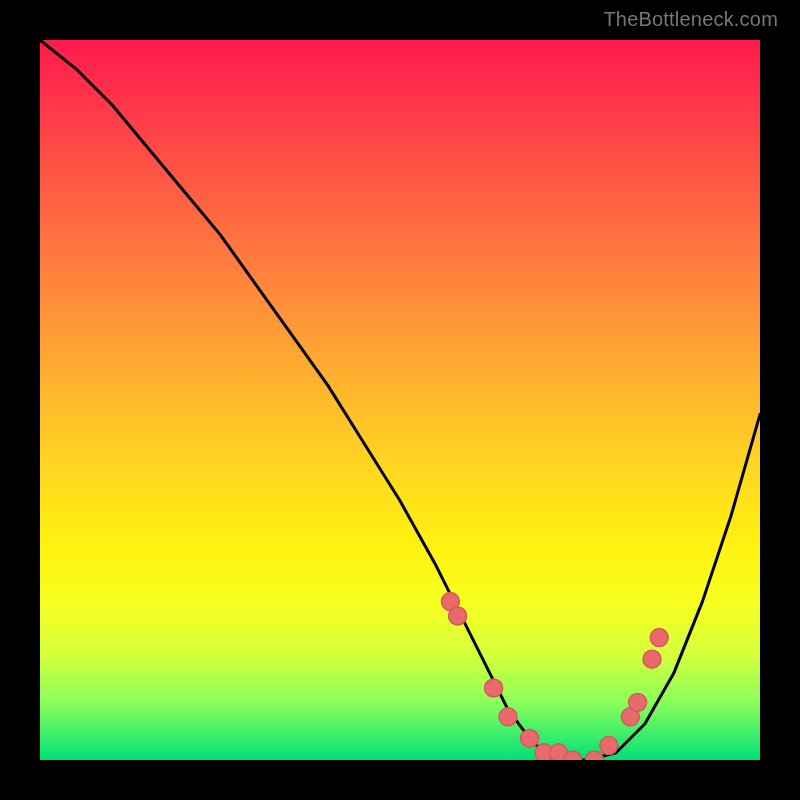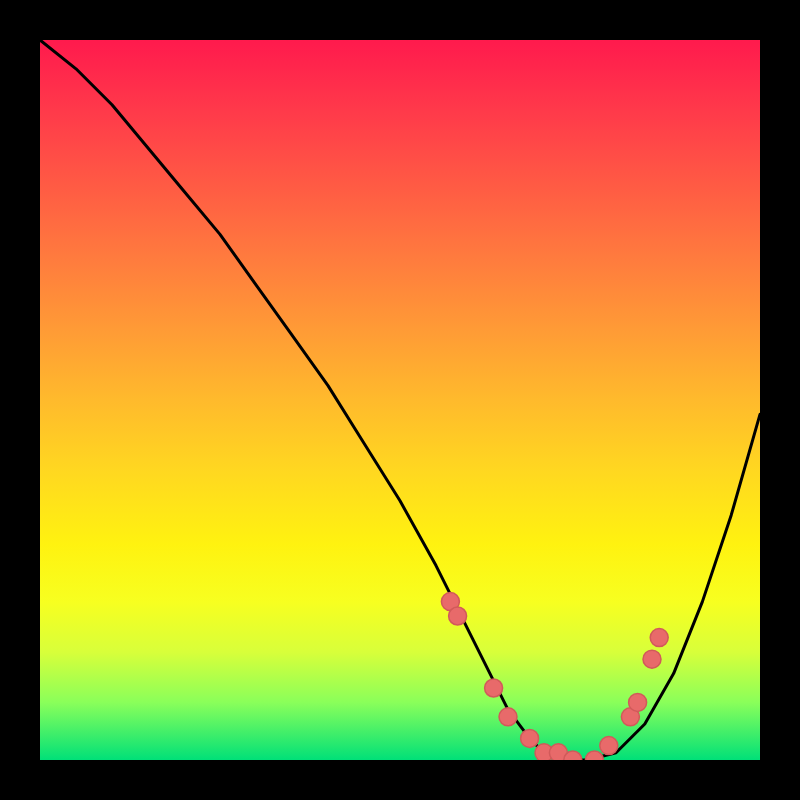--- a/index.html
+++ b/index.html
@@ -59,20 +59,21 @@
     width: 100%;
     height: 100%;
     overflow: visible;
   }
 </style>
 </head>
 <body>
 
 <div class="frame">
 
+  <div class="watermark">TheBottleneck.com</div>
 
   <div class="plot-area">
     <div class="gradient-bg"></div>
     <svg class="curve" viewBox="0 0 720 720" preserveAspectRatio="none">
       <path id="curve-path" fill="none" stroke="#000000" stroke-width="3" stroke-linecap="round" stroke-linejoin="round" d="M0.0 0.0 L36.0 28.8 L72.0 64.8 L108.0 108.0 L144.0 151.2 L180.0 194.4 L216.0 244.8 L252.0 295.2 L288.0 345.6 L324.0 403.2 L360.0 460.8 L396.0 525.6 L432.0 597.6 L453.6 640.8 L468.0 669.6 L489.6 698.4 L504.0 712.8 L525.6 720.0 L547.2 720.0 L576.0 712.8 L604.8 684.0 L633.6 633.6 L662.4 561.6 L691.2 475.2 L720.0 374.4"></path>
       <g id="markers-group">
           <circle cx="410.4" cy="561.6" r="9" fill="#e86a6a" stroke="#d15a5a" stroke-width="1.5"></circle>
           <circle cx="417.6" cy="576.0" r="9" fill="#e86a6a" stroke="#d15a5a" stroke-width="1.5"></circle>
           <circle cx="453.6" cy="648.0" r="9" fill="#e86a6a" stroke="#d15a5a" stroke-width="1.5"></circle>
           <circle cx="468.0" cy="676.8" r="9" fill="#e86a6a" stroke="#d15a5a" stroke-width="1.5"></circle>

